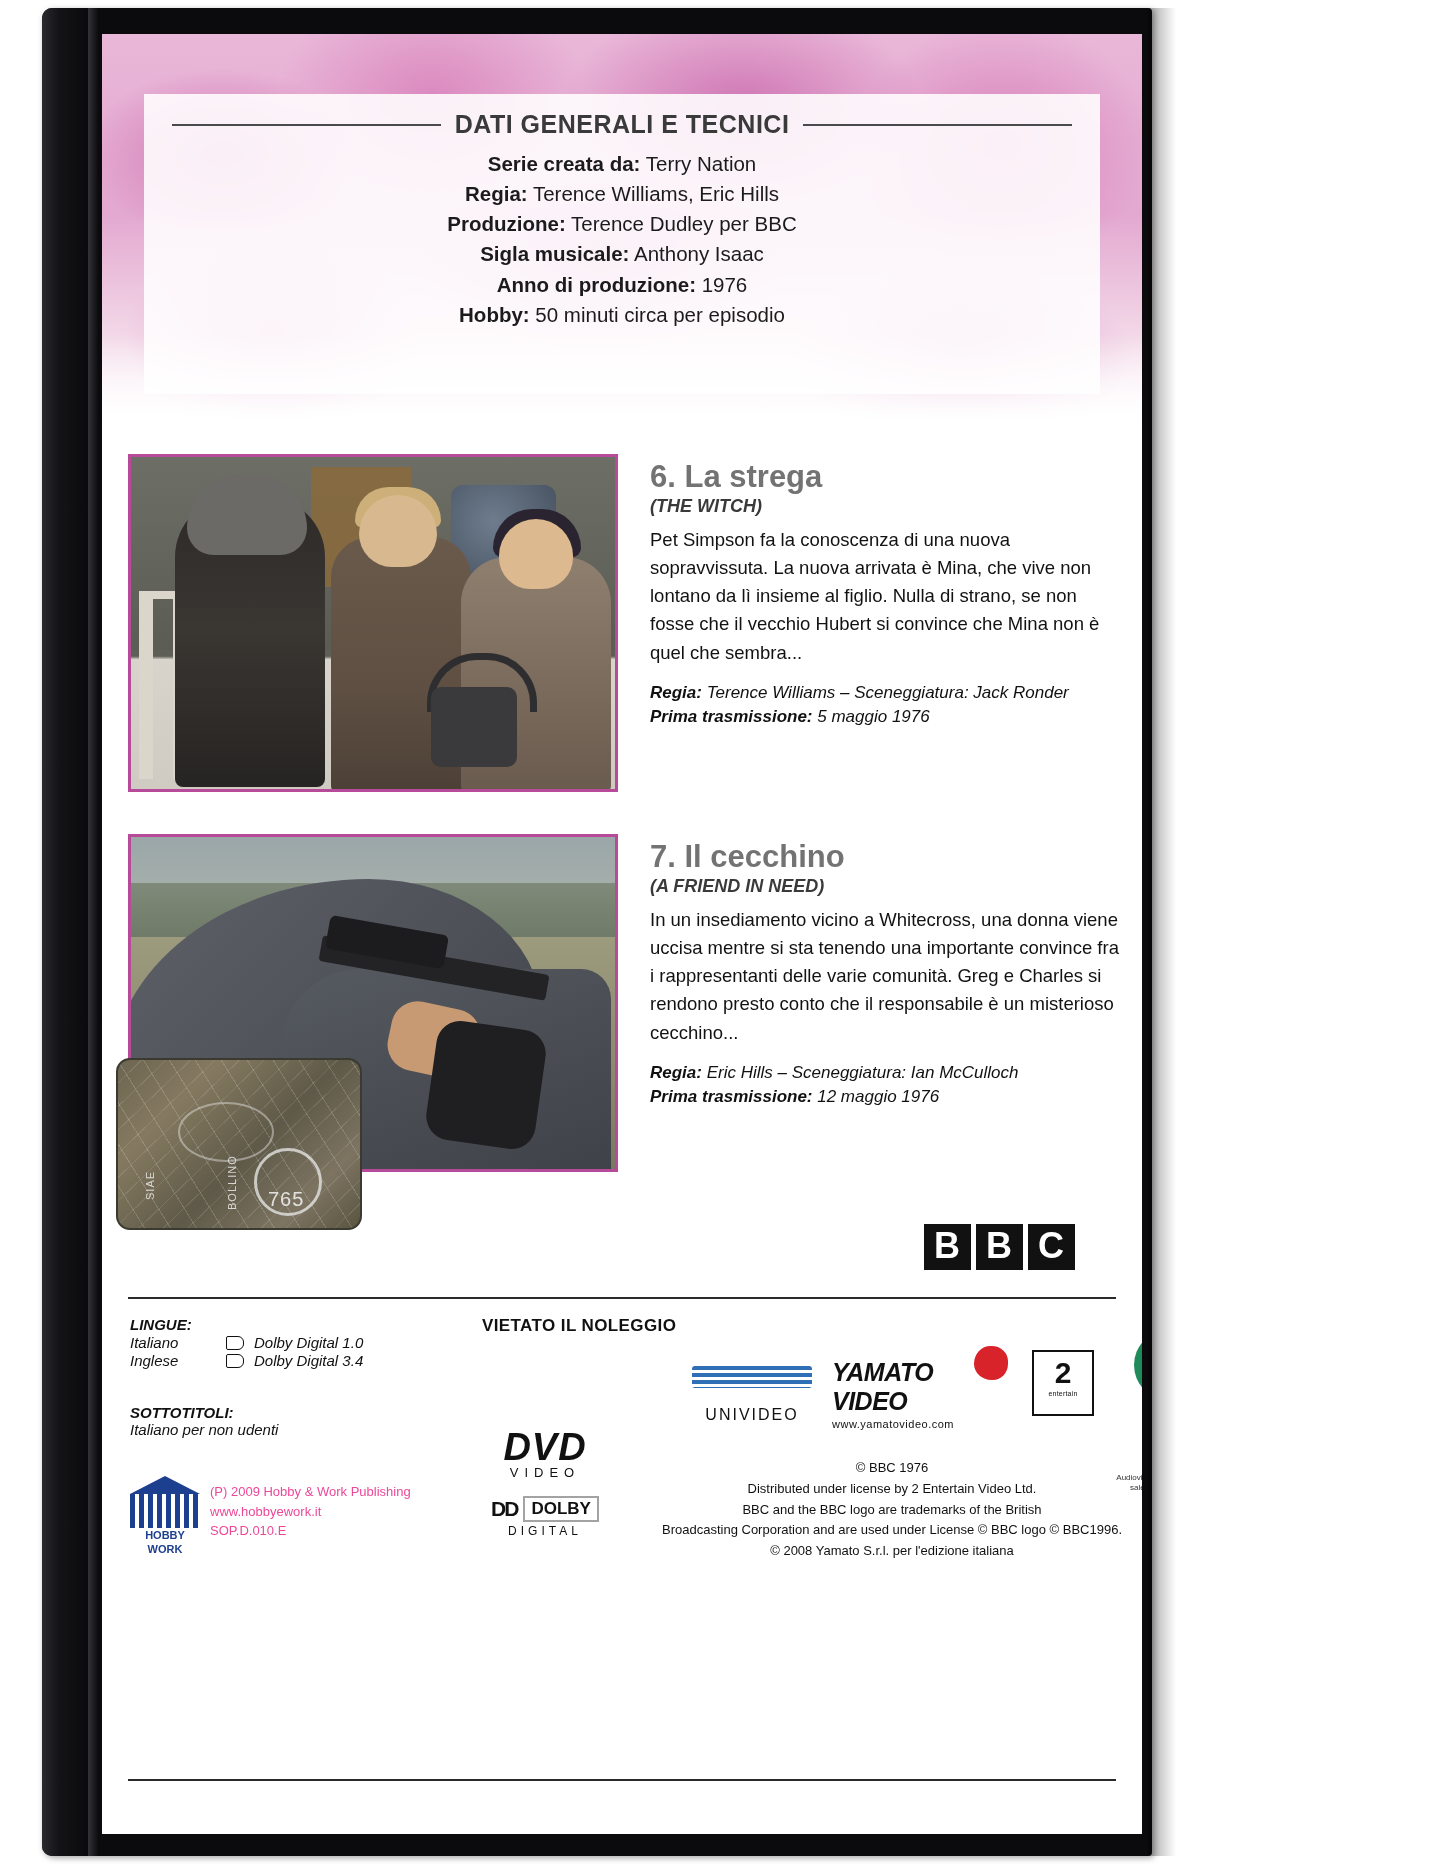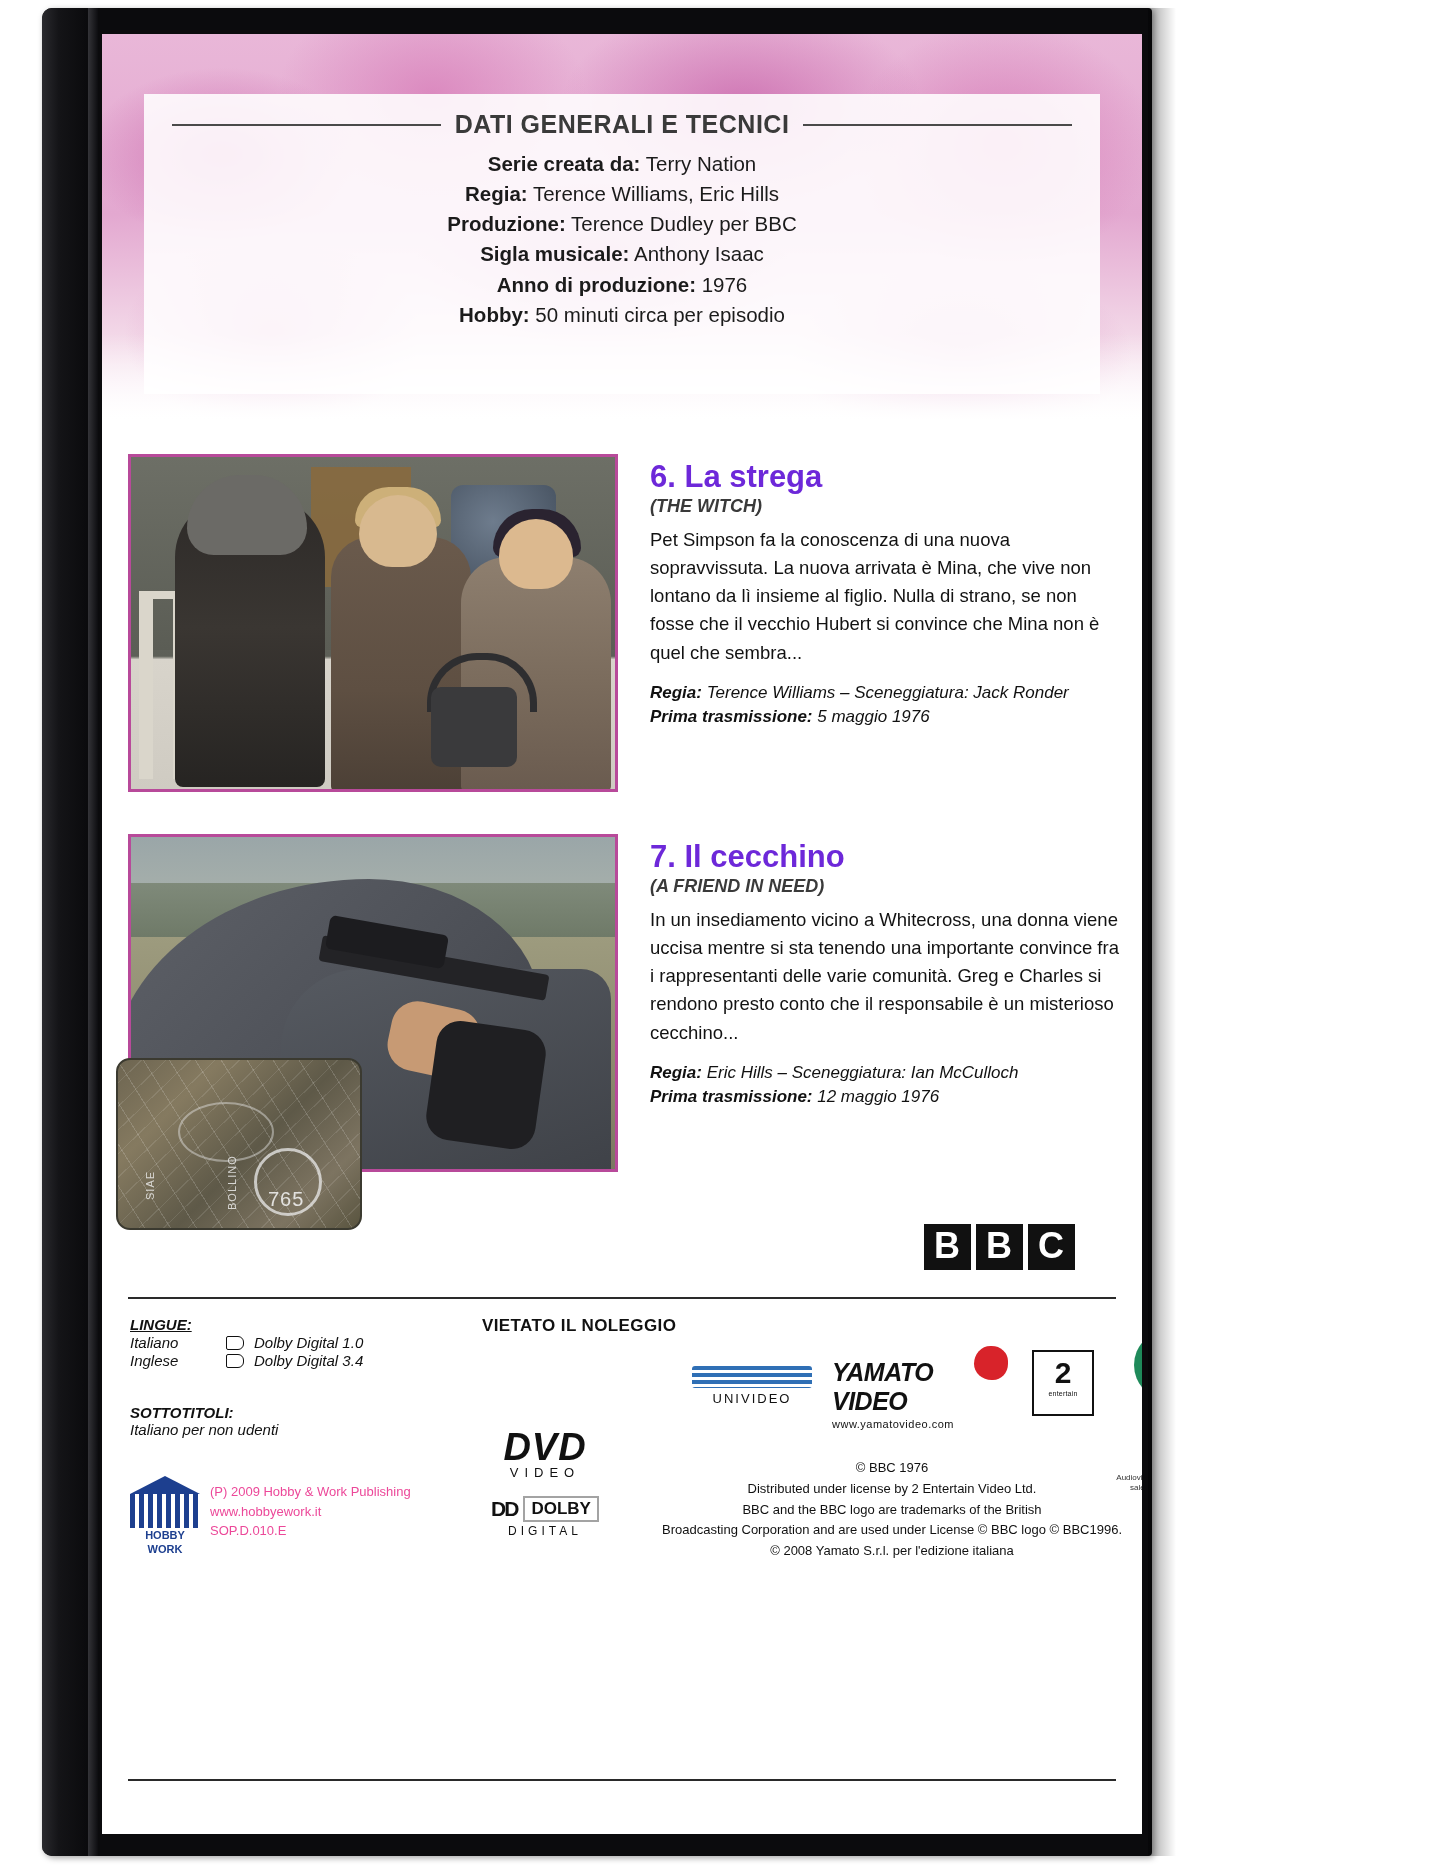--- a/index.html
+++ b/index.html
@@ -129,21 +129,21 @@
     overflow: hidden;
   }
   .ep-text {
     position: absolute;
     left: 548px;
     width: 470px;
   }
   .ep-title {
     font-size: 31px;
     font-weight: bold;
-    color: #6d28d9;
+    color: #737373;
     line-height: 1.1;
     margin-bottom: 2px;
   }
   .ep-subtitle {
     font-size: 18px;
     font-style: italic;
     font-weight: bold;
     color: #3a3a3a;
     margin-bottom: 9px;
   }
@@ -294,21 +294,21 @@
   #footer {
     position: absolute;
     left: 0;
     top: 1272px;
     width: 1040px;
     height: 470px;
     font-size: 15px;
     color: #111;
   }
   #lang-block { position:absolute; left: 28px; top: 10px; font-style: italic; }
-  #lang-block .hdr { font-weight: bold; font-style: italic; text-decoration: underline; }
+  #lang-block .hdr { font-weight: bold; font-style: italic; }
   .lang-row { display:flex; align-items:center; gap: 10px; margin-top: 1px; }
   .lang-name { width: 86px; }
   .dolby-box {
     display:inline-block; width: 16px; height: 12px;
     border: 1.6px solid #111; border-radius: 2px 6px 6px 2px;
   }
   #subs-block { position:absolute; left: 28px; top: 98px; font-style: italic; }
   #subs-block .hdr { font-weight: bold; }
 
   #vietato {
@@ -331,21 +331,21 @@
   #dolby-mark .sub { font-size: 12px; letter-spacing: 4px; margin-top: 2px; }
 
   #univideo {
     position: absolute; left: 590px; top: 60px; width: 120px; text-align: center;
   }
   #univideo .bars {
     height: 22px;
     background: repeating-linear-gradient(180deg,#2f6fb5 0 4px, #ffffff 4px 7px);
     border-radius: 3px;
   }
-  #univideo .cap { font-size: 13px; letter-spacing: 2px; margin-top: 3px; color:#111; }
+  #univideo .cap { font-size: 16px; letter-spacing: 2px; margin-top: 18px; color:#111; }
 
   #yamato {
     position: absolute; left: 730px; top: 52px; width: 180px;
   }
   #yamato .yt {
     font-size: 25px; font-weight: bold; font-style: italic; color:#111; letter-spacing:-0.5px;
   }
   #yamato .blob {
     position:absolute; right: 4px; top: -12px; width: 34px; height: 34px;
     background: #d8232a; border-radius: 50% 50% 46% 54% / 54% 46% 50% 50%;

